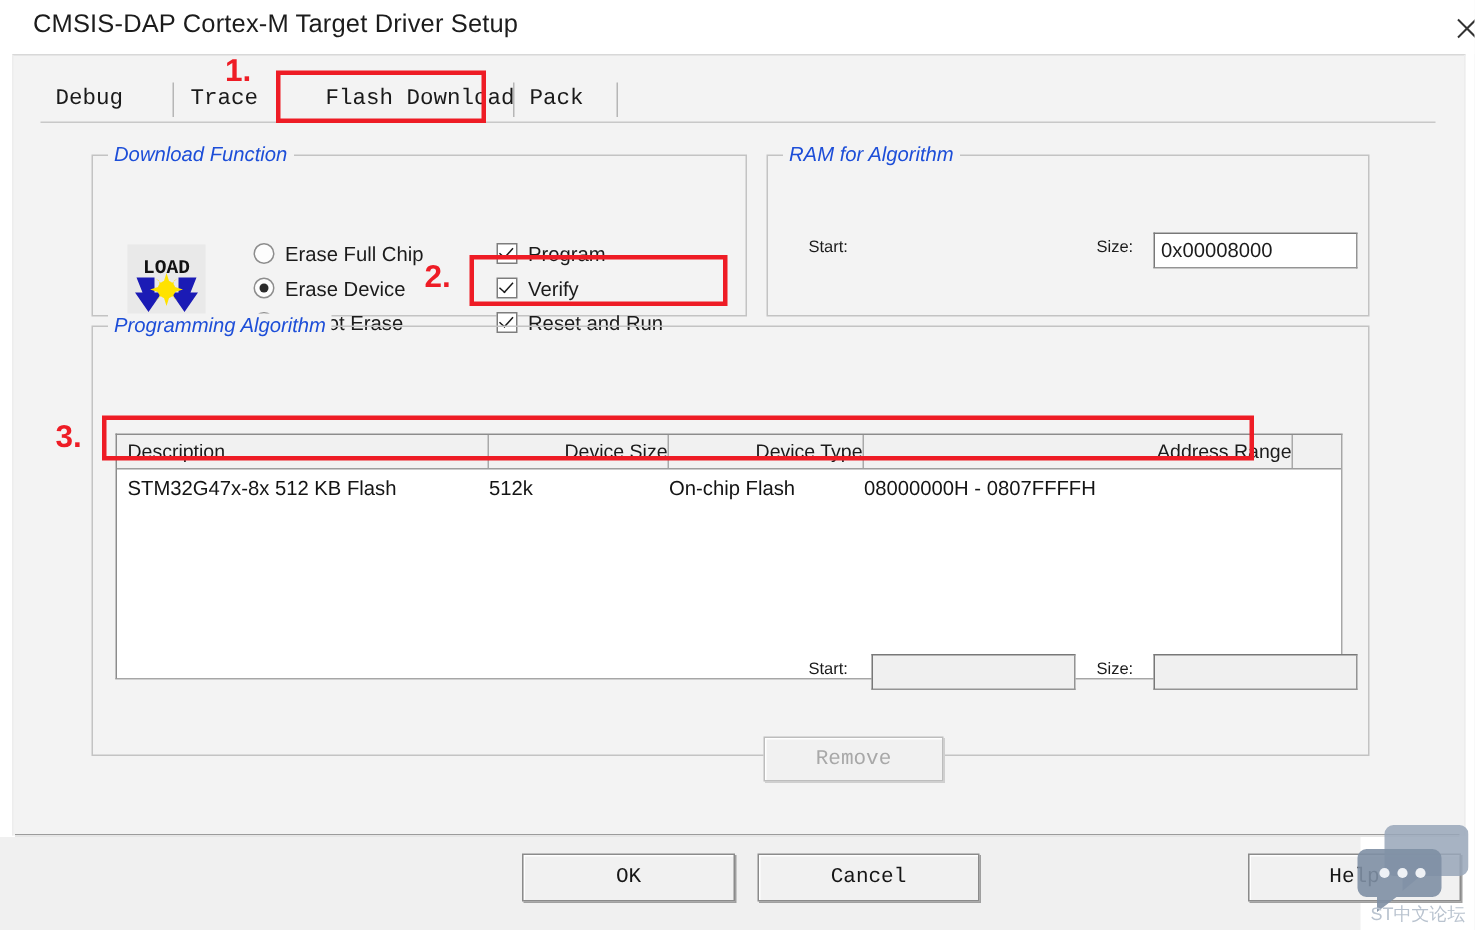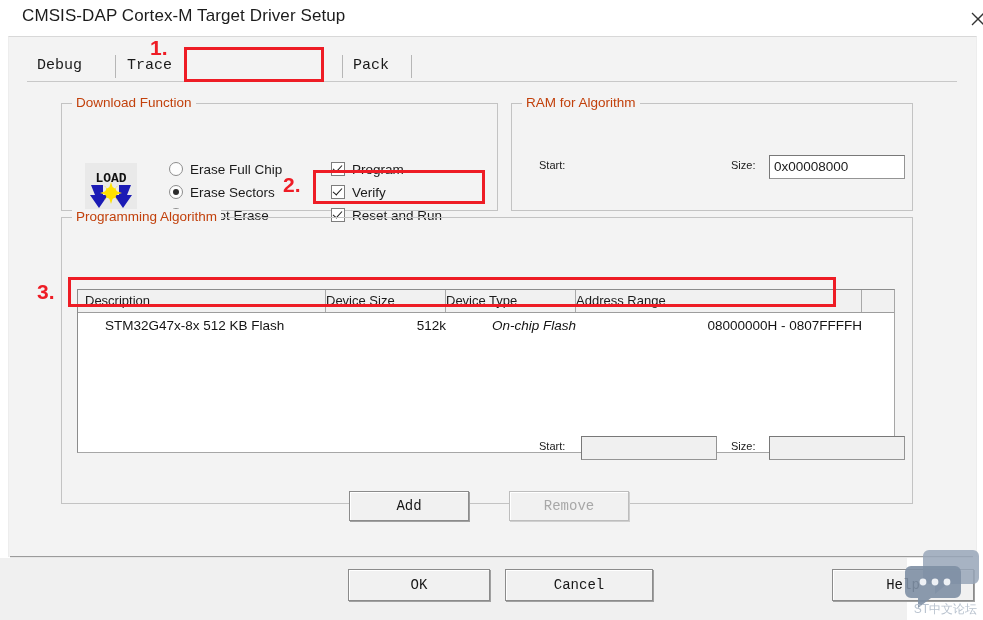--- a/index.html
+++ b/index.html
@@ -90,22 +90,23 @@
     position: absolute;
     border: 1px solid #c3c3c3;
     background: transparent;
   }
   .group-label {
     position: absolute;
     top: -9px;
     background: #f3f3f3;
     padding: 0 4px;
     font-size: 13.5px;
-    color: #c2410c;
-    white-space: nowrap;
+    color: #1d4ed8;
+    white-space: nowrap;
+    font-style: italic;
   }
 
   
   .radio-row, .check-row {
     position: absolute;
     white-space: nowrap;
     font-size: 13.5px;
     color: #1b1b1b;
     cursor: pointer;
   }
@@ -206,38 +207,38 @@
     height: 22px;
     line-height: 22px;
     font-size: 13px;
     color: #1b1b1b;
     border-right: 1px solid #a9a9a9;
     box-sizing: border-box;
     white-space: nowrap;
     overflow: hidden;
     cursor: pointer;
   }
-  .th.center { text-align: left; }
+  .th.center { text-align: right; }
   .th-pad { padding-left: 7px; }
   .trow {
     position: relative;
     height: 25px;
     cursor: pointer;
   }
   .td {
     position: absolute;
     top: 0;
     height: 25px;
     line-height: 25px;
     font-size: 13.5px;
     color: #141414;
     white-space: nowrap;
     overflow: hidden;
   }
-  .td.center { text-align: right; }
+  .td.center { text-align: left; }
 
   
   .btn {
     position: absolute;
     background: #f1f1f1;
     border: 1px solid #8b8b8b;
     box-shadow: inset 1px 1px 0 #ffffff, 1px 1px 0 #a0a0a0;
     font-family: "Liberation Mono", monospace;
     font-size: 14px;
     color: #161616;
@@ -314,20 +315,21 @@
   </div>
 </div>
 
 <div id="dialog">
   <div id="dialog-inner-frame"></div>
 
   <div id="tabstrip">
     <div class="tab" style="left:10px;">Debug</div>
     <div class="tab-sep" style="left:88px;"></div>
     <div class="tab" style="left:100px;">Trace</div>
+    <div class="tab" style="left:190px;">Flash Download</div>
     <div class="tab-sep" style="left:315px;"></div>
     <div class="tab" style="left:326px;">Pack</div>
     <div class="tab-sep" style="left:384px;"></div>
   </div>
   <div id="tab-underline"></div>
 
   <div class="groupbox" style="left:52px; top:66px; width:435px; height:106px;">
     <div class="group-label" style="left:10px;">Download Function</div>
   </div>
 
@@ -348,21 +350,21 @@
         <path d="M33.5 22.5 L28 27 L30.5 26.6 L30.9 24.1 Z"></path>
         <path d="M18.5 37.5 L24 33 L21.5 33.4 L21.1 35.9 Z"></path>
       </g>
     </svg>
   </div>
 
   <div class="radio-row" style="left:160px; top:125px;">
     <span class="radio-dot"></span><span>Erase Full Chip</span>
   </div>
   <div class="radio-row" style="left:160px; top:148px;">
-    <span class="radio-dot checked"></span><span>Erase Sectors</span>
+    <span class="radio-dot checked"></span><span>Erase Device</span>
   </div>
   <div class="radio-row" style="left:160px; top:171px;">
     <span class="radio-dot"></span><span>Do not Erase</span>
   </div>
 
   <div class="check-row" style="left:322px; top:125px;">
     <span class="check-box checked"></span><span>Program</span>
   </div>
   <div class="check-row" style="left:322px; top:148px;">
     <span class="check-box checked"></span><span>Verify</span>
@@ -384,34 +386,33 @@
 
   <div id="algo-table">
     <div id="algo-header">
       <div class="th th-pad" style="left:0px;   width:248px;">Description</div>
       <div class="th center" style="left:248px; width:120px;">Device Size</div>
       <div class="th center" style="left:368px; width:130px;">Device Type</div>
       <div class="th center" style="left:498px; width:286px;">Address Range</div>
       <div class="th" style="left:784px; width:34px; border-right:none;"></div>
     </div>
     <div class="trow">
-      <div class="td" style="left:7px;   width:245px;margin-left:20px;">STM32G47x-8x 512 KB Flash</div>
+      <div class="td" style="left:7px;   width:245px;">STM32G47x-8x 512 KB Flash</div>
       <div class="td center" style="left:248px; width:120px;">512k</div>
-      <div class="td center" style="left:368px; width:130px;font-style:italic;">On-chip Flash</div>
+      <div class="td center" style="left:368px; width:130px;">On-chip Flash</div>
       <div class="td center" style="left:498px; width:286px;">08000000H - 0807FFFFH</div>
       <div class="td" style="left:784px; width:34px;"></div>
     </div>
   </div>
 
   <div class="flabel" style="left:530px; top:403px;">Start:</div>
   <div class="tfield disabled" style="left:572px; top:399px; width:136px;"></div>
   <div class="flabel" style="left:722px; top:403px;">Size:</div>
   <div class="tfield disabled" style="left:760px; top:399px; width:136px;"></div>
 
-  <div class="btn" style="left:340px; top:454px; width:120px; height:30px; line-height:28px;">Add</div>
   <div class="btn disabled" style="left:484px; top:454px; width:120px; height:30px; line-height:28px;">Remove</div>
 </div>
 
 <div id="footer-sep"></div>
 <div id="footer">
   <div class="btn" style="left:348px; top:11px; width:142px; height:32px; line-height:30px;">OK</div>
   <div class="btn" style="left:505px; top:11px; width:148px; height:32px; line-height:30px;">Cancel</div>
   <div class="btn" style="left:832px; top:11px; width:142px; height:32px; line-height:30px;">Help</div>
 </div>
 

